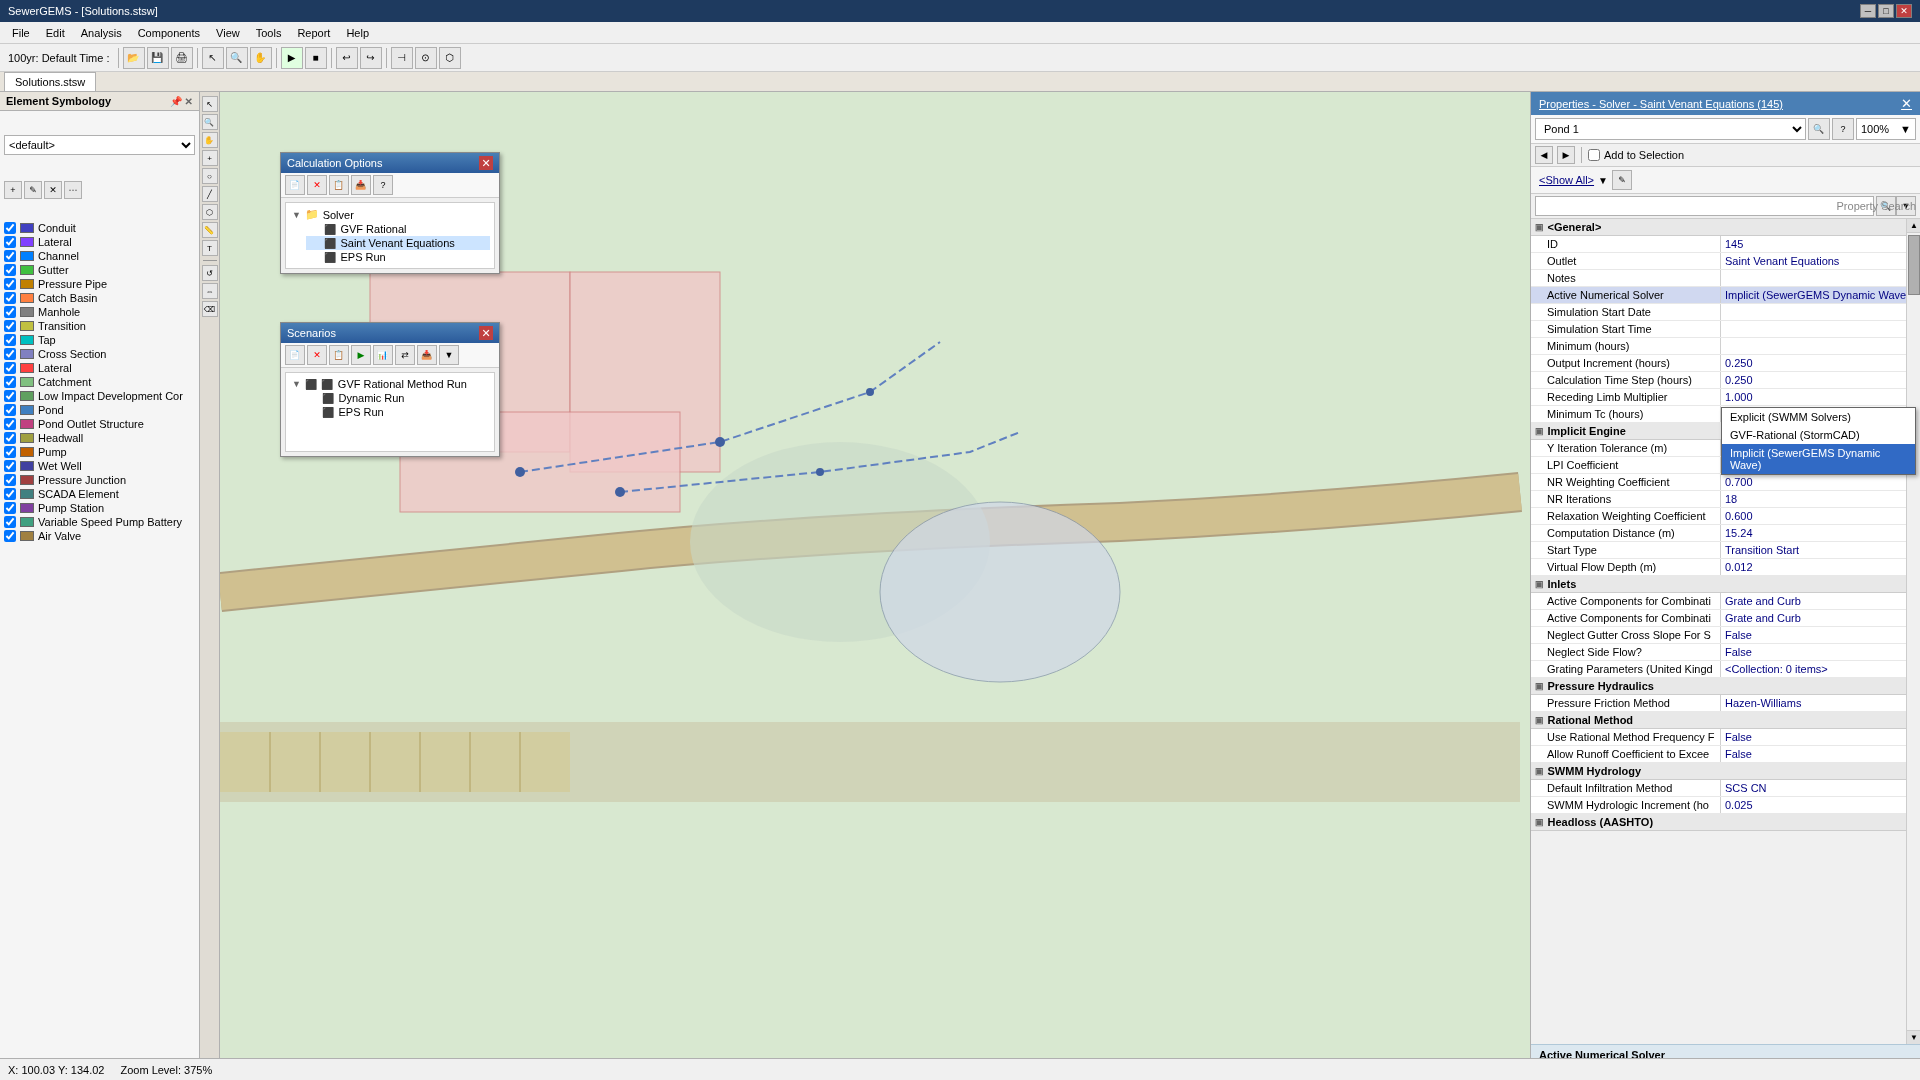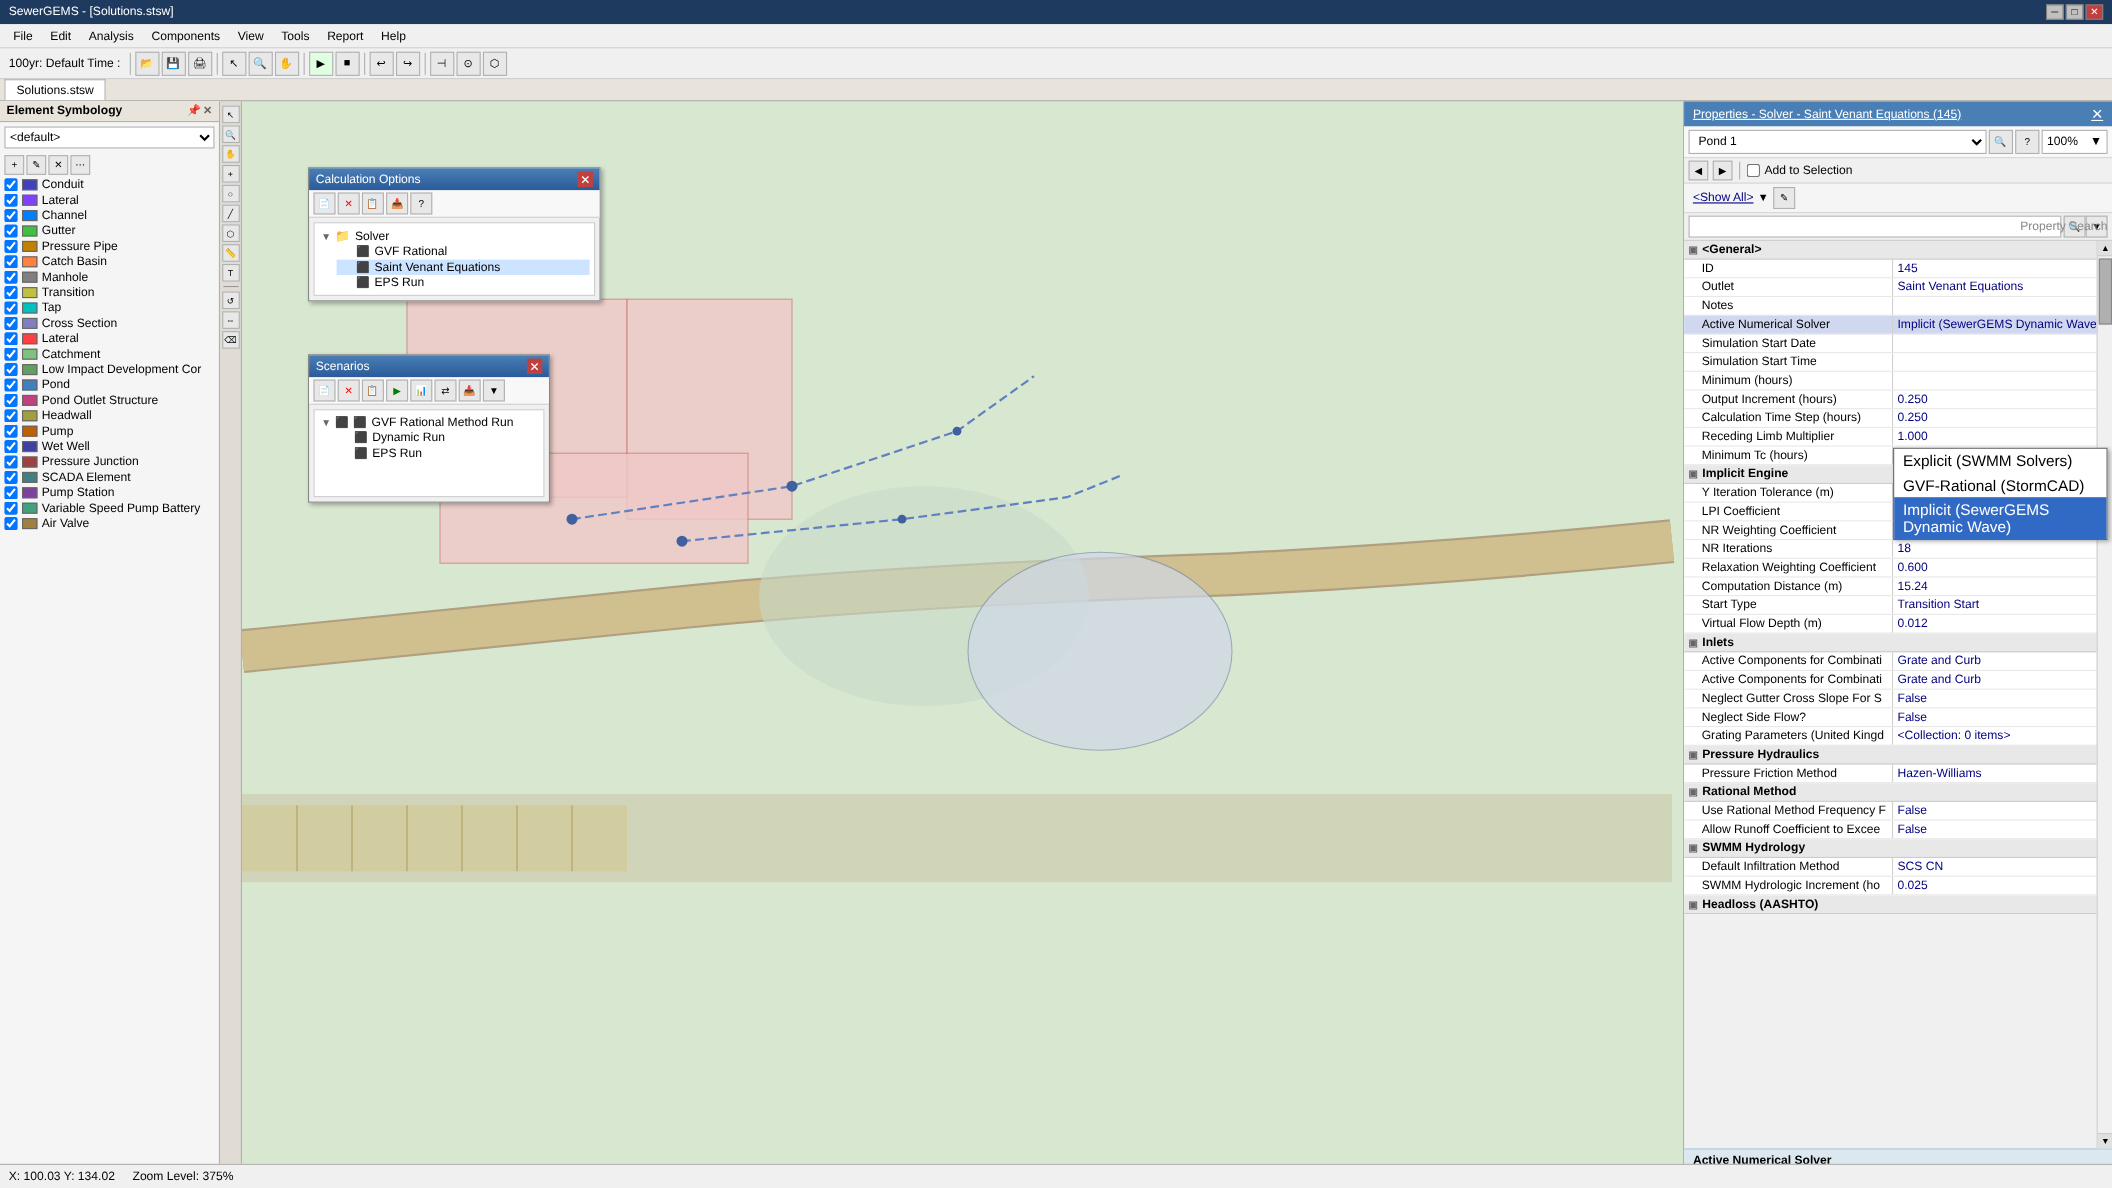--- a/index.html
+++ b/index.html
@@ -14,21 +14,21 @@
     .menu-bar { background: #f0f0f0; height: 22px; display: flex; align-items: center; padding: 0 4px; border-bottom: 1px solid #ccc; }
     .menu-item { padding: 2px 8px; font-size: 11px; cursor: pointer; }
 
     
     .toolbar { background: #f0f0f0; height: 28px; display: flex; align-items: center; padding: 0 4px; border-bottom: 1px solid #ccc; gap: 2px; }
     .tb-btn { width: 22px; height: 22px; background: #e8e8e8; border: 1px solid #b0b0b0; display: flex; align-items: center; justify-content: center; cursor: pointer; font-size: 10px; }
     .tb-separator { width: 1px; height: 20px; background: #b0b0b0; margin: 0 2px; }
     .tb-label { font-size: 11px; padding: 0 4px; }
 
     
-    .left-panel { width: 200px; background: #f5f5f5; border-right: 1px solid #b0b0b0; display: flex; flex-direction: column; }
+    .left-panel { width: 200px; background: #f5f5f5; border-right: 1px solid #b0b0b0; display: flex; flex-direction: column; gap: 20px; }
     .panel-header { background: #e8e4dc; padding: 3px 6px; border-bottom: 1px solid #b0b0b0; display: flex; align-items: center; justify-content: space-between; font-size: 11px; font-weight: bold; }
     .panel-header-icons { display: flex; gap: 2px; }
     .panel-icon { cursor: pointer; font-size: 10px; color: #666; }
 
     .symbology-dropdown { margin: 4px; height: 20px; border: 1px solid #b0b0b0; background: white; font-size: 11px; width: calc(100% - 8px); }
 
     .symbology-toolbar { display: flex; align-items: center; padding: 2px 4px; gap: 2px; }
     .sym-btn { width: 18px; height: 18px; background: #e8e8e8; border: 1px solid #b0b0b0; font-size: 9px; display: flex; align-items: center; justify-content: center; cursor: pointer; }
 
     .element-list { flex: 1; overflow-y: auto; }
@@ -80,21 +80,21 @@
     .props-grid { flex: 1; overflow-y: auto; background: white; font-size: 11px; }
     .prop-section-header { display: flex; align-items: center; gap: 4px; padding: 2px 4px; background: #e8e8e8; border-bottom: 1px solid #ccc; cursor: pointer; font-weight: bold; font-size: 11px; }
     .prop-section-icon { color: #666; font-size: 9px; }
     .prop-row { display: flex; border-bottom: 1px solid #e8e8e8; }
     .prop-name { width: 190px; min-width: 190px; padding: 2px 4px 2px 16px; color: #000; border-right: 1px solid #d0d0d0; }
     .prop-value { flex: 1; padding: 2px 4px; color: #000080; }
     .prop-row.selected { background: #d0d8f0; }
 
     
     .dropdown-overlay { position: absolute; background: white; border: 1px solid #666; box-shadow: 2px 2px 4px rgba(0,0,0,0.3); z-index: 100; }
-    .dropdown-item { padding: 3px 8px; cursor: pointer; font-size: 14px; }
+    .dropdown-item { padding: 3px 8px; cursor: pointer; font-size: 11px; }
     .dropdown-item.highlighted { background: #316ac5; color: white; }
 
     
     .status-bar { background: #f0f0f0; height: 22px; border-top: 1px solid #b0b0b0; display: flex; align-items: center; padding: 0 8px; font-size: 11px; gap: 16px; position: absolute; bottom: 0; left: 0; right: 0; }
 
     
     .tooltip-bar { background: #dce8f0; border-top: 1px solid #b0c8d8; padding: 4px 8px; font-size: 11px; min-height: 36px; }
     .tooltip-title { font-weight: bold; }
     .tooltip-desc { color: #333; }
 
@@ -348,21 +348,21 @@
         <line x1="250" y1="640" x2="250" y2="700" stroke="#b0a060" stroke-width="1"></line>
         <line x1="300" y1="640" x2="300" y2="700" stroke="#b0a060" stroke-width="1"></line>
 
         <circle cx="300" cy="380" r="5" fill="#4060a0"></circle>
         <circle cx="500" cy="350" r="5" fill="#4060a0"></circle>
         <circle cx="650" cy="300" r="4" fill="#4060a0"></circle>
         <circle cx="400" cy="400" r="5" fill="#4060a0"></circle>
         <circle cx="600" cy="380" r="4" fill="#4060a0"></circle>
       </svg>
 
-      <div class="float-panel" style="left:60px; top:60px; width:266px;">
+      <div class="float-panel" style="left:60px; top:60px; width:220px;">
         <div class="float-panel-title">
           <span>Calculation Options</span>
           <button class="float-close">✕</button>
         </div>
         <div class="float-toolbar">
           <div class="float-tb-btn">📄</div>
           <div class="float-tb-btn" style="color:red;">✕</div>
           <div class="float-tb-btn">📋</div>
           <div class="float-tb-btn">📥</div>
           <div class="float-tb-btn">?</div>

